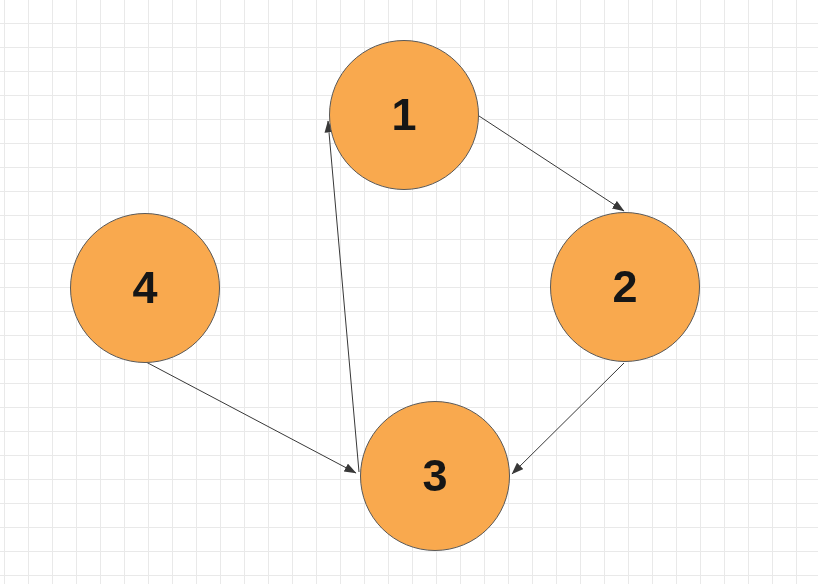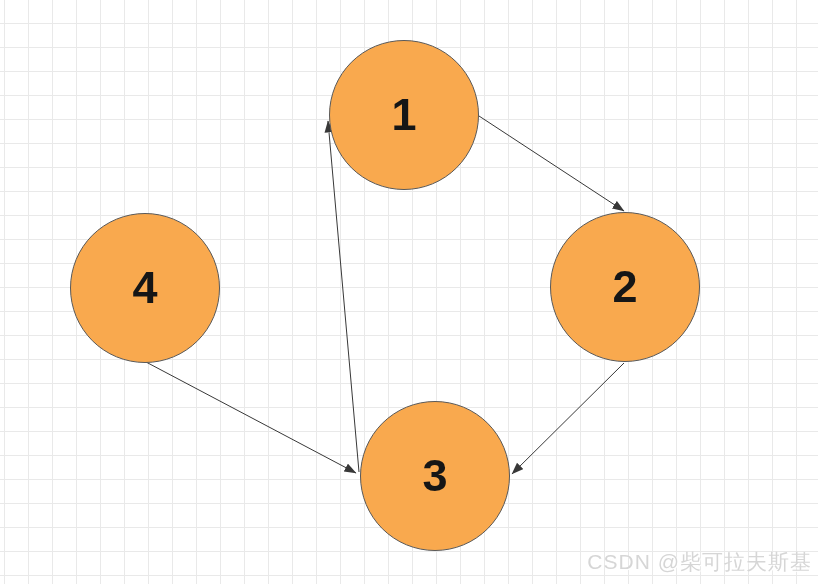--- a/index.html
+++ b/index.html
@@ -86,15 +86,14 @@
         <span>2</span>
       </div>
       <div class="node" style="left: 360px; top: 401px; width: 150px; height: 150px; background: rgb(249, 169, 78); border-color: rgb(89, 89, 89); color: rgb(22, 22, 22);">
         <span>3</span>
       </div>
       <div class="node" style="left: 70px; top: 213px; width: 150px; height: 150px; background: rgb(249, 169, 78); border-color: rgb(89, 89, 89); color: rgb(22, 22, 22);">
         <span>4</span>
       </div>
     </div>
 
-  <div class="watermark">CSDN @柴可拉夫斯基</div>
 
 </div>
 
 </body></html>

